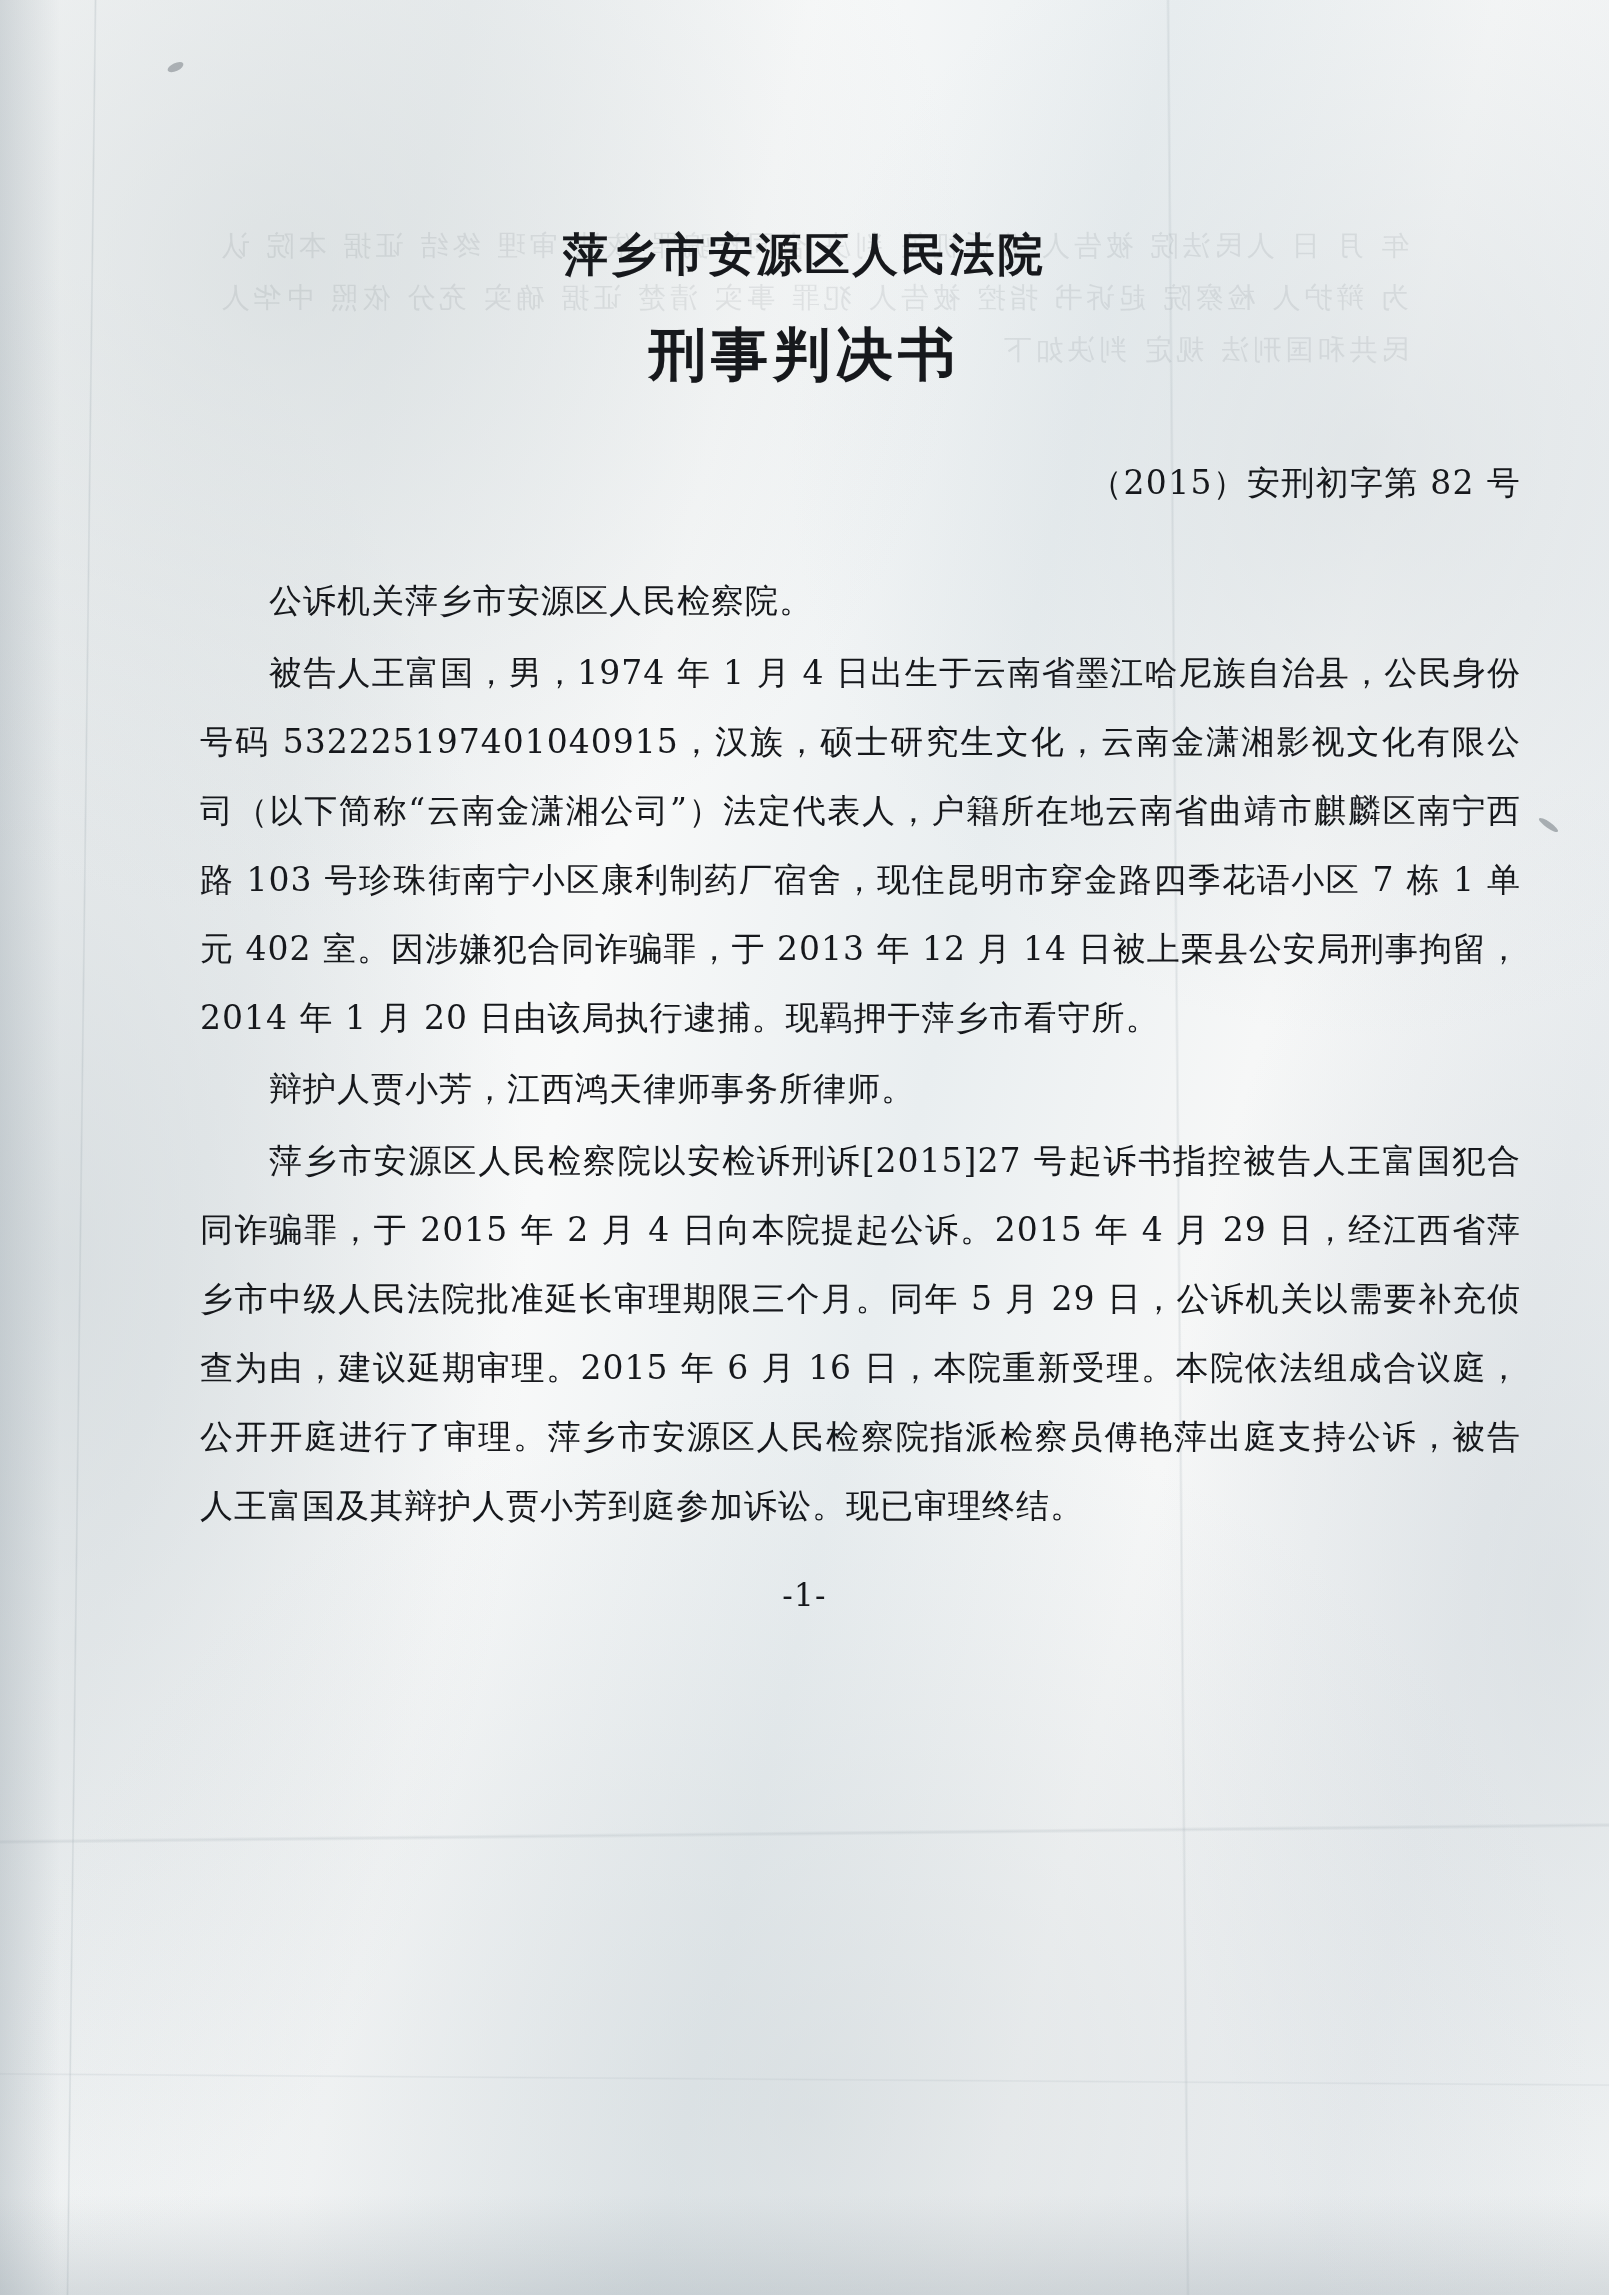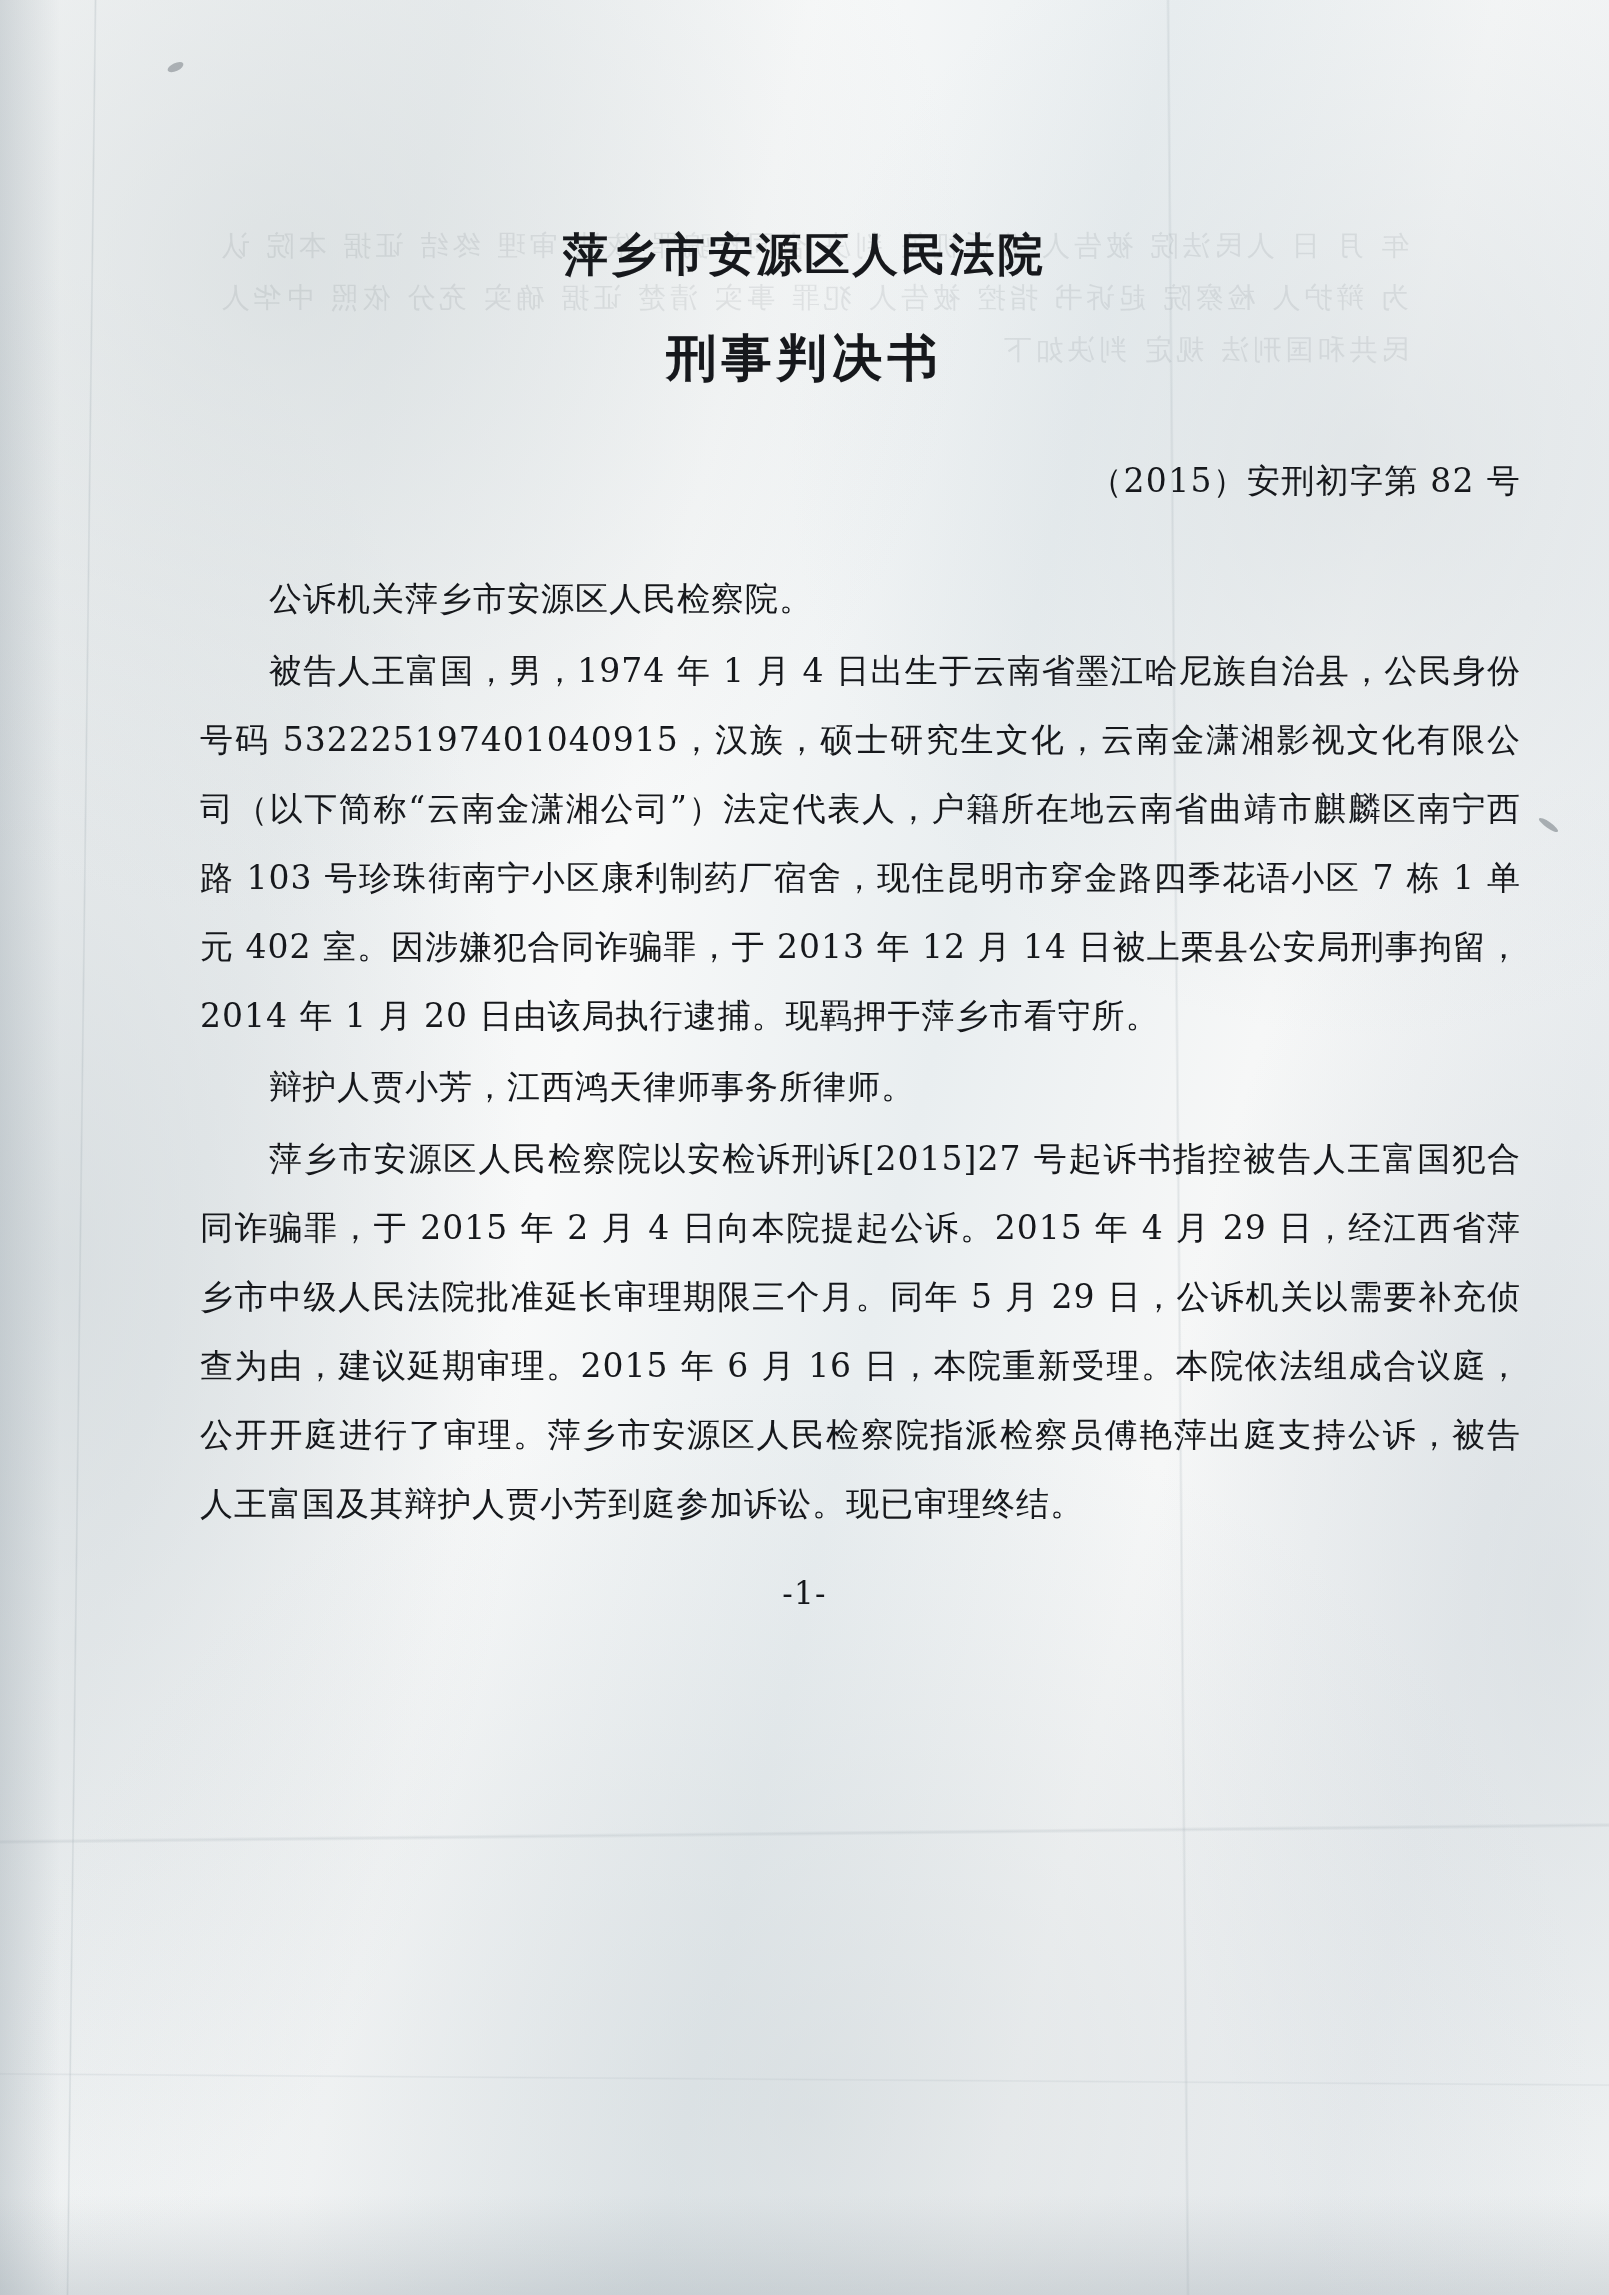--- a/index.html
+++ b/index.html
@@ -80,24 +80,24 @@
     text-align: center;
     font-size: 45px;
     font-weight: bold;
     letter-spacing: 3.3px;
     margin-top: 217px;
     font-family: "DejaVu Sans", "Liberation Sans", sans-serif;
     text-shadow: 0 0 0.7px rgba(0,0,0,0.25);
   }
   .doc-subtitle {
     text-align: center;
-    font-size: 50px;
+    font-size: 57px;
     font-weight: bold;
     letter-spacing: 5.3px;
-    margin-top: 40px;
+    margin-top: 32px;
     font-family: "DejaVu Sans", "Liberation Sans", sans-serif;
     text-shadow: 0 0 0.7px rgba(0,0,0,0.25);
   }
   .case-number {
     text-align: right;
     font-size: 33px;
     letter-spacing: 1.3px;
     margin-top: 67px;
     padding-right: 88px;
   }

